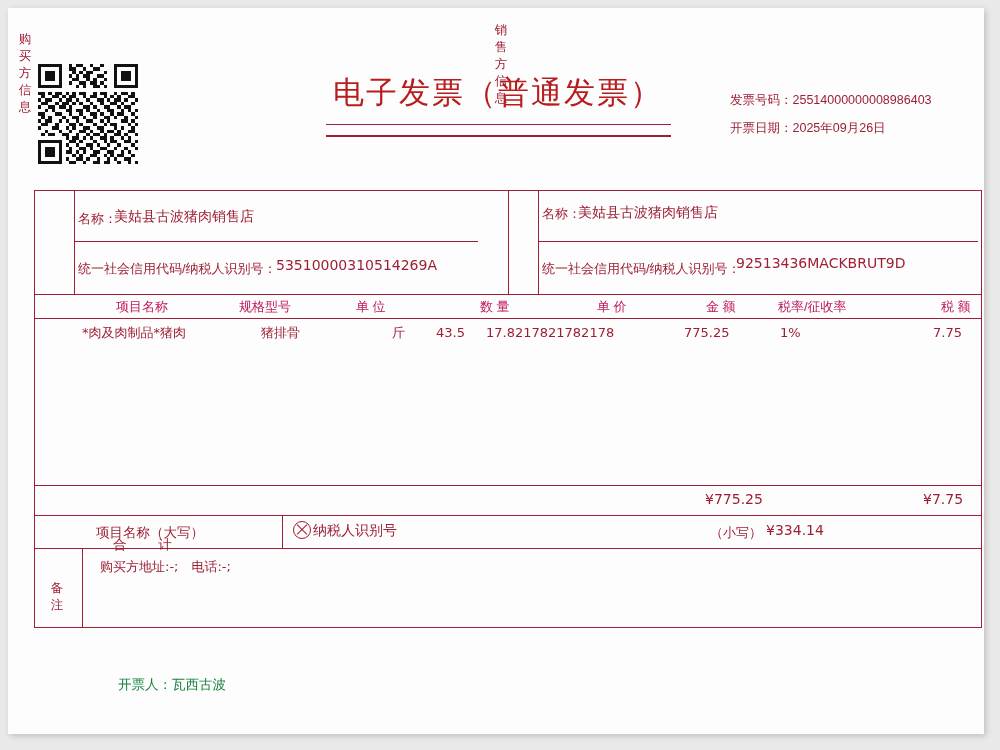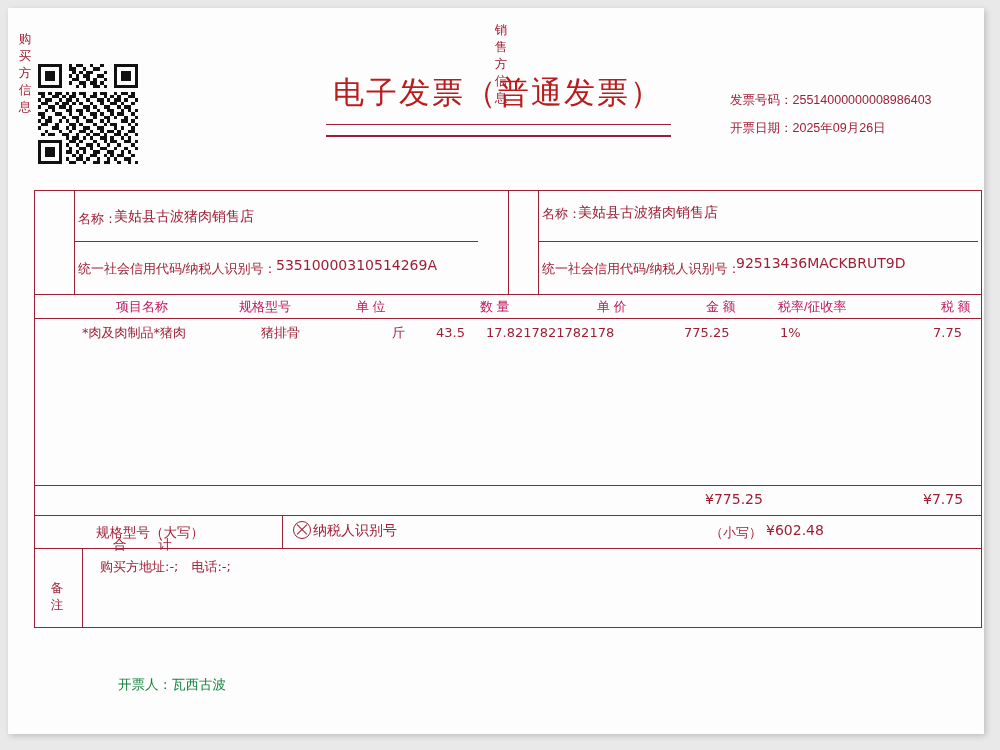--- a/index.html
+++ b/index.html
@@ -544,25 +544,25 @@
       <div class="cell" style="left:925px; top:317px;">7.75</div>
     </div>
 
     <div id="totals-rule-top"></div>
     <div id="total-label">合 计</div>
     <div id="total-amount">¥775.25</div>
     <div id="total-tax">¥7.75</div>
     <div id="totals-rule-bottom"></div>
 
     <div id="grand-divider"></div>
-    <div id="grand-label">规格型号（大写）</div>
+    <div id="grand-label">项目名称（大写）</div>
     <div id="grand-circle"></div>
     <div id="grand-upper">纳税人识别号</div>
     <div id="grand-lower-label">（小写）</div>
-    <div id="grand-lower-value">¥602.48</div>
+    <div id="grand-lower-value">¥334.14</div>
     <div id="grand-rule-bottom"></div>
 
     <div id="remark-divider"></div>
     <div id="remark-side-label">
       <span>备</span>
       <span>注</span>
     </div>
     <div id="remark-text">购买方地址:-;　电话:-;</div>
 
     <div id="drawer">开票人：瓦西古波</div>

